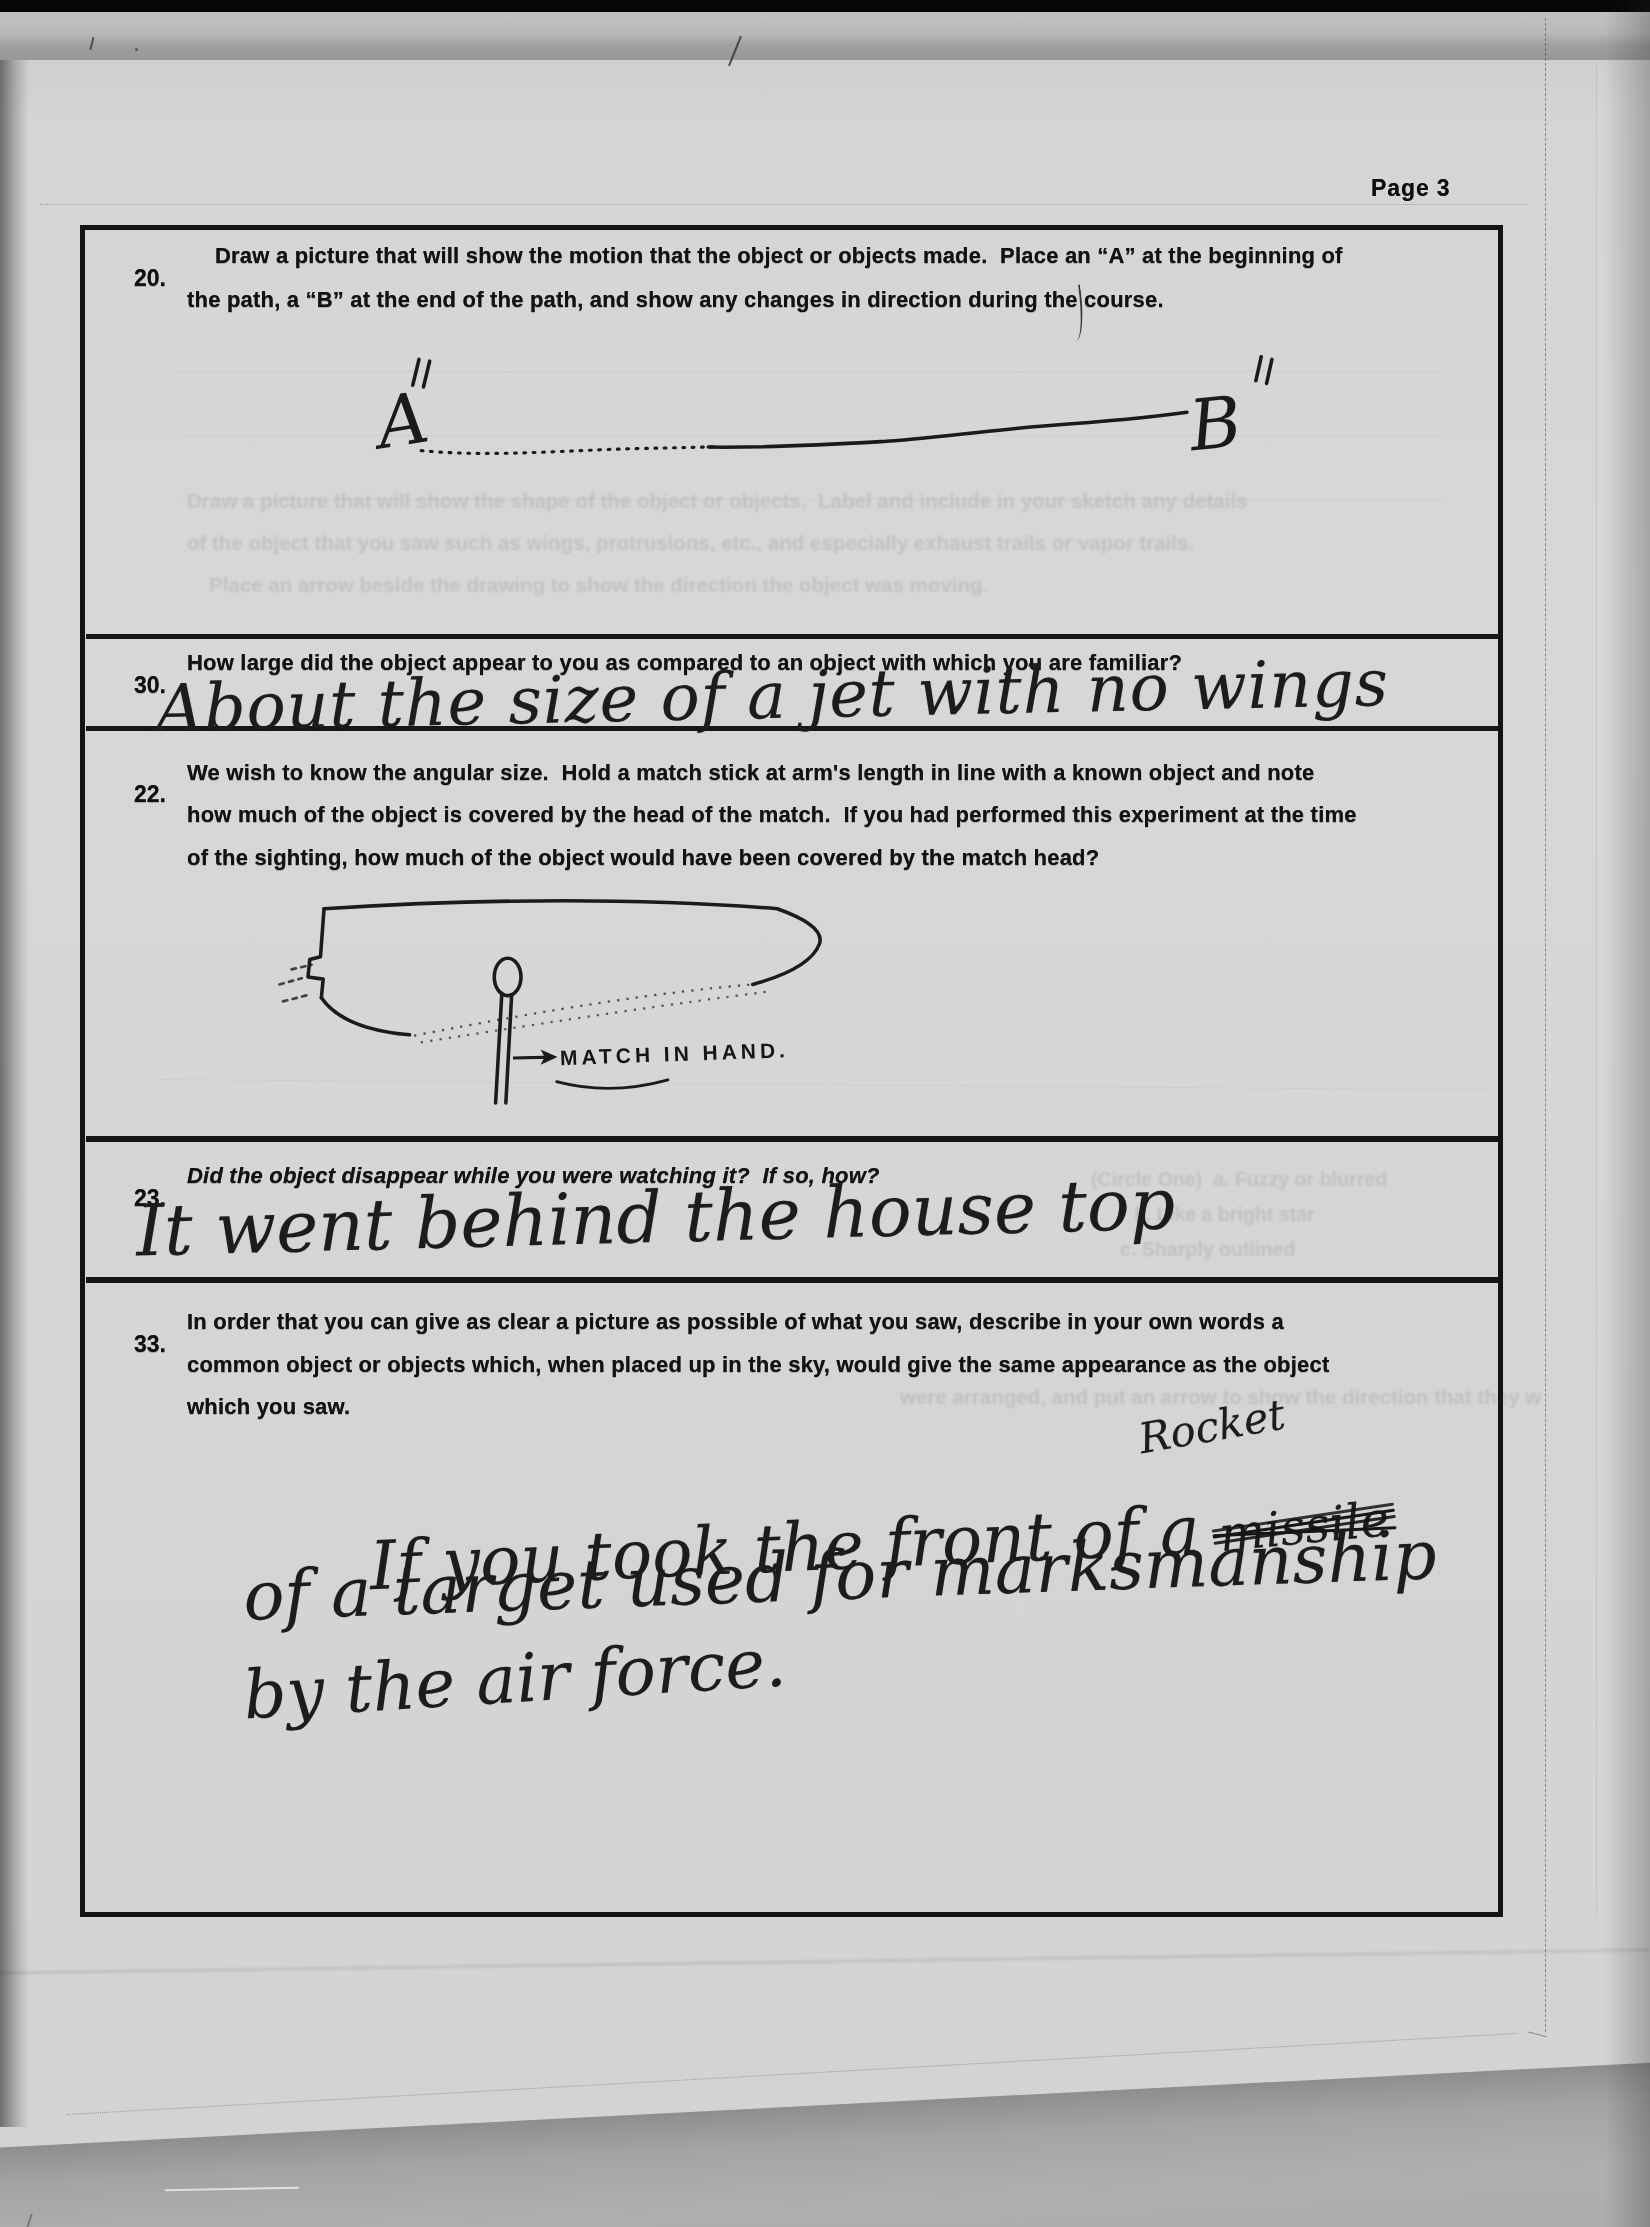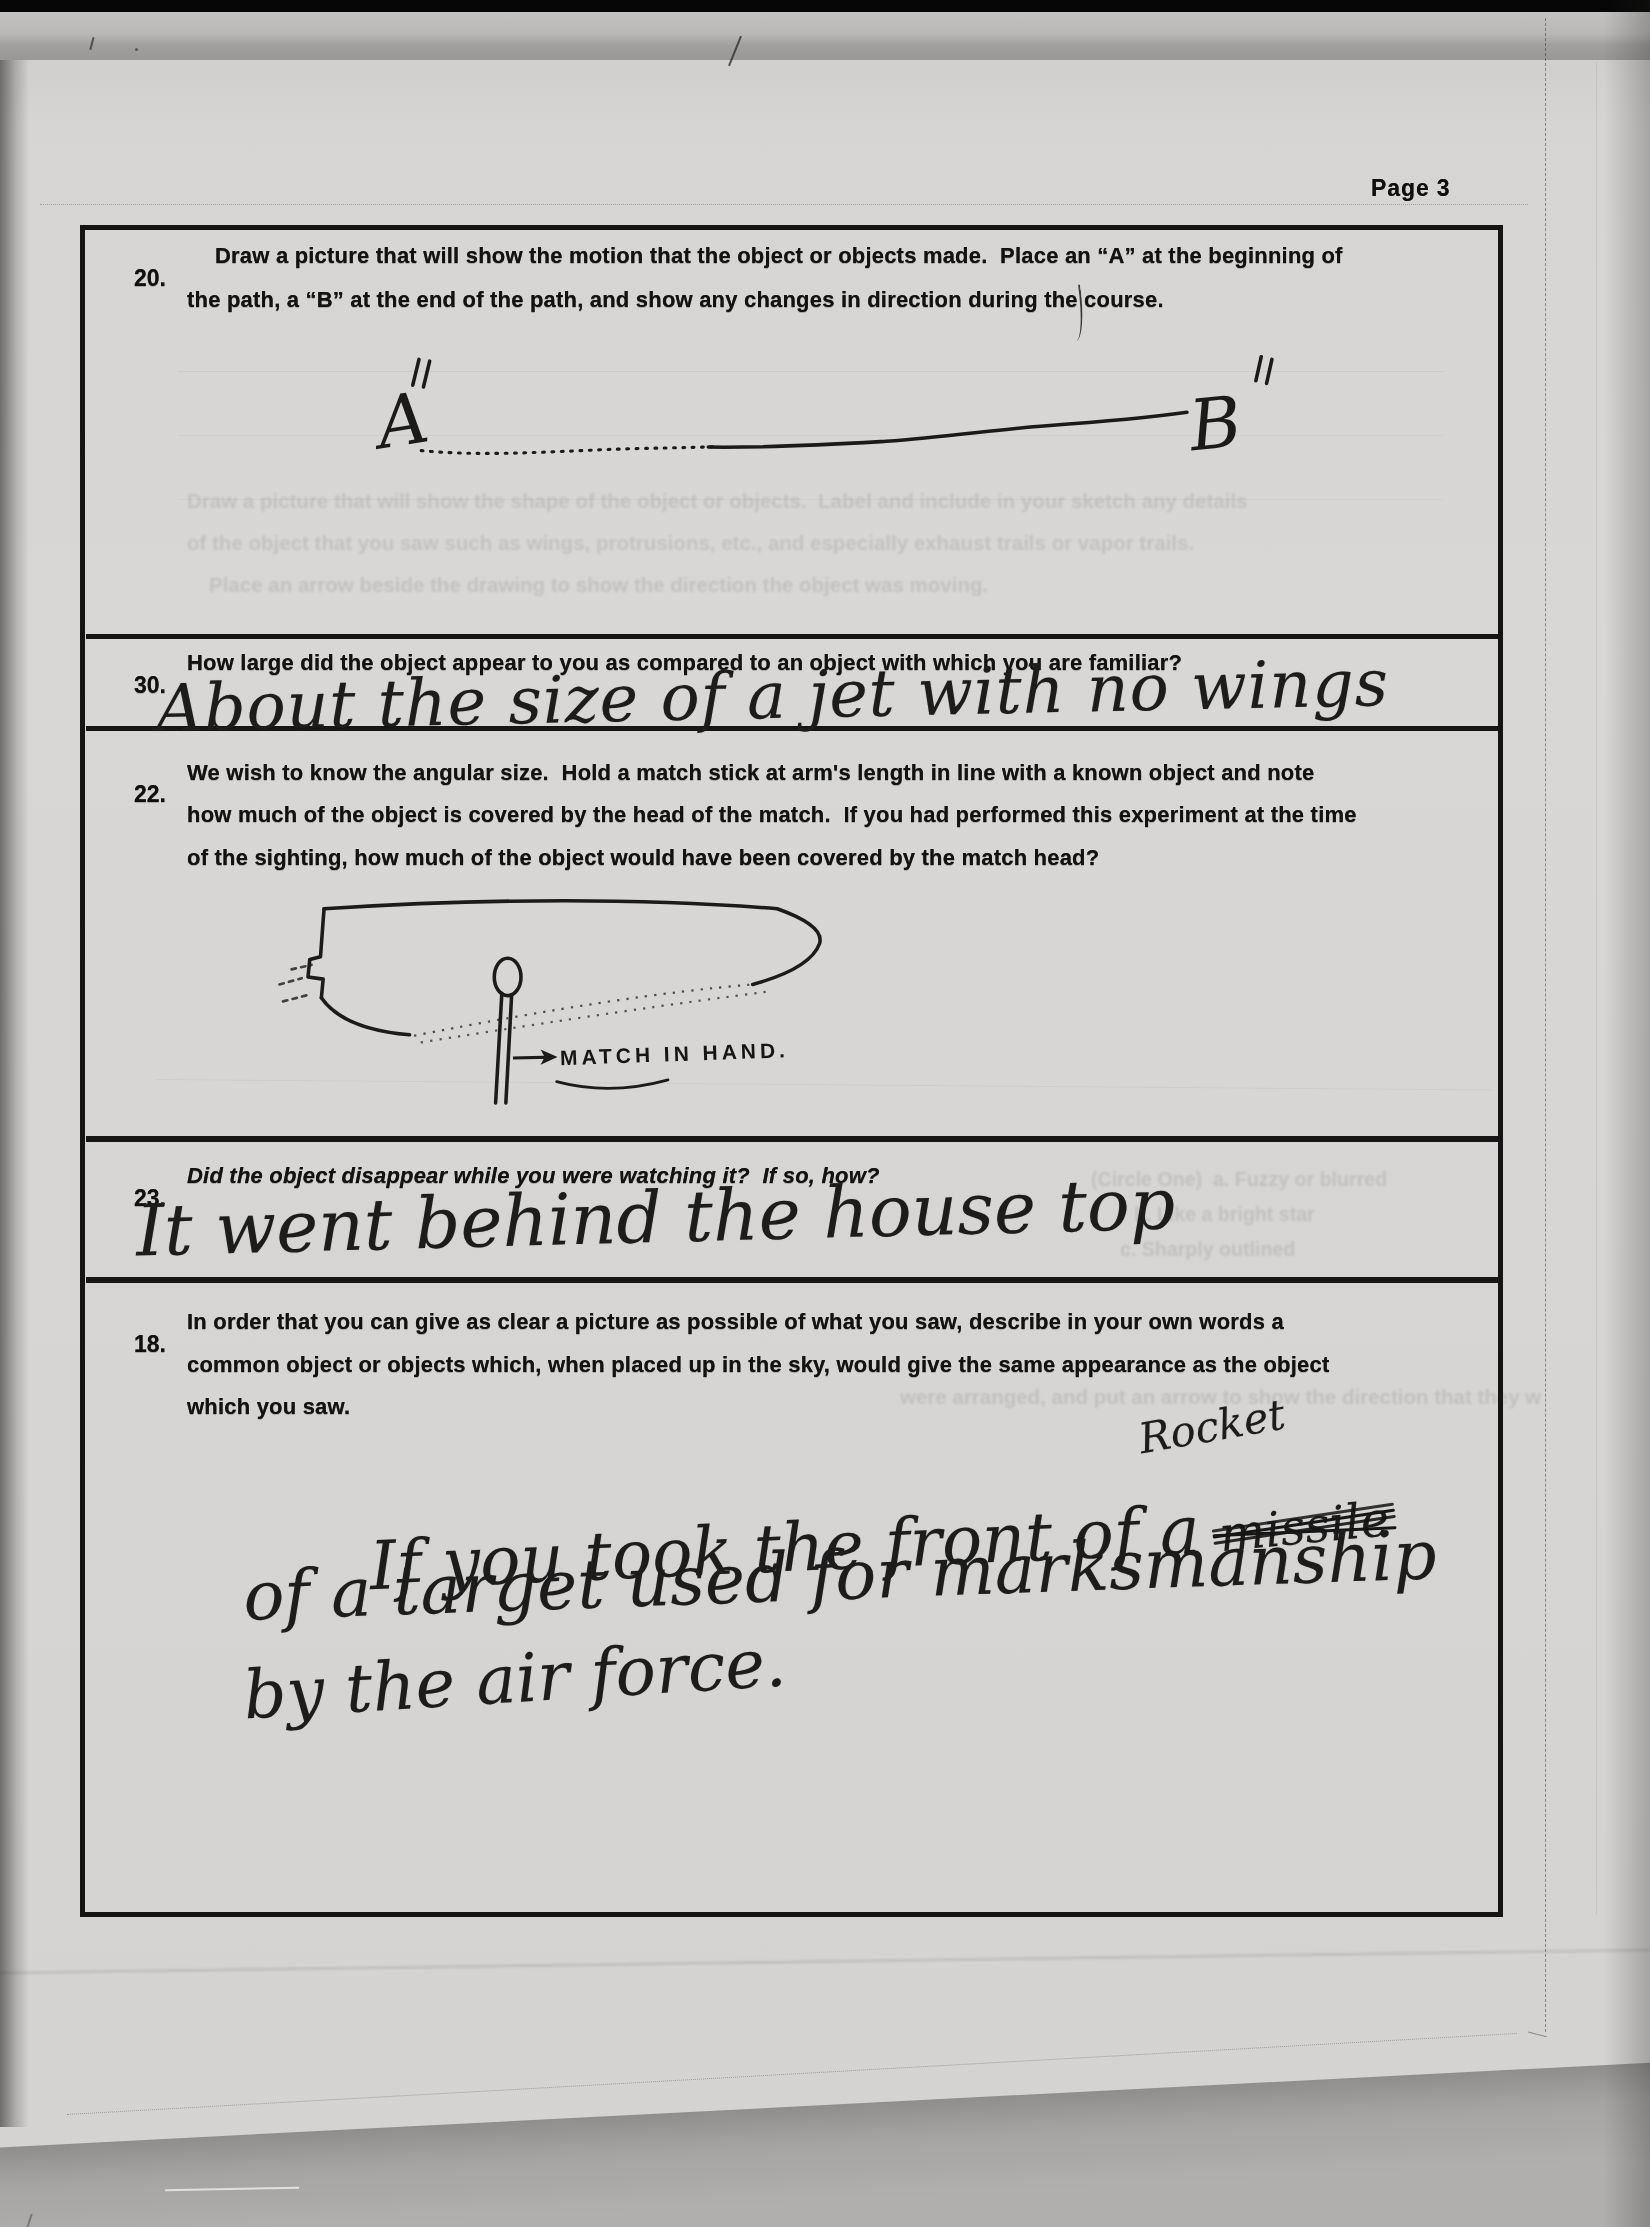--- a/index.html
+++ b/index.html
@@ -127,21 +127,21 @@
 </svg>
 
 <div class="abs qnum" style="left:134px;top:1164px;text-align:center;">23.</div>
 <div class="abs qline" style="left:187px;top:1163px;font-style:italic;">Did the object disappear while you were watching it?  If so, how?</div>
 <div class="abs hw" style="left:136px;top:1176px;font-size:71px;transform:rotate(-1.5deg);">It went behind the house top</div>
 
 <div class="abs ghost g44" style="left:1091px;top:1168px;">(Circle One)  a. Fuzzy or blurred</div>
 <div class="abs ghost g44" style="left:1134px;top:1203px;">b. Like a bright star</div>
 <div class="abs ghost g44" style="left:1120px;top:1238px;">c. Sharply outlined</div>
 
-<div class="abs qnum" style="left:134px;top:1310px;">18.</div>
+<div class="abs qnum" style="left:134px;top:1310px;">33.</div>
 <div class="abs qline" style="left:187px;top:1309px;">In order that you can give as clear a picture as possible of what you saw, describe in your own words a</div>
 <div class="abs qline" style="left:187px;top:1352px;">common object or objects which, when placed up in the sky, would give the same appearance as the object</div>
 <div class="abs qline" style="left:187px;top:1394px;">which you saw.</div>
 
 <div class="abs ghost g46" style="left:900px;top:1385px;">were arranged, and put an arrow to show the direction that they w</div>
 
 <div class="abs hw" style="left:325px;top:1428px;font-size:67px;transform:rotate(-2.5deg);">
   <span>If you took the front of a</span><span class="scribble">missile</span>
 </div>
 <div class="abs hw" style="left:1138px;top:1402px;font-size:42px;transform:rotate(-10deg);">Rocket</div>

